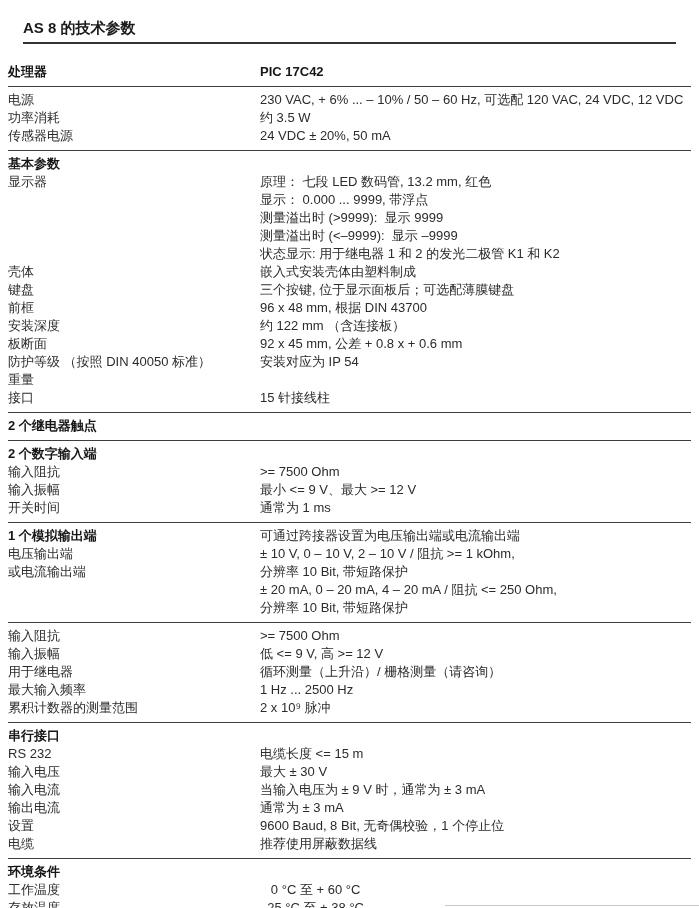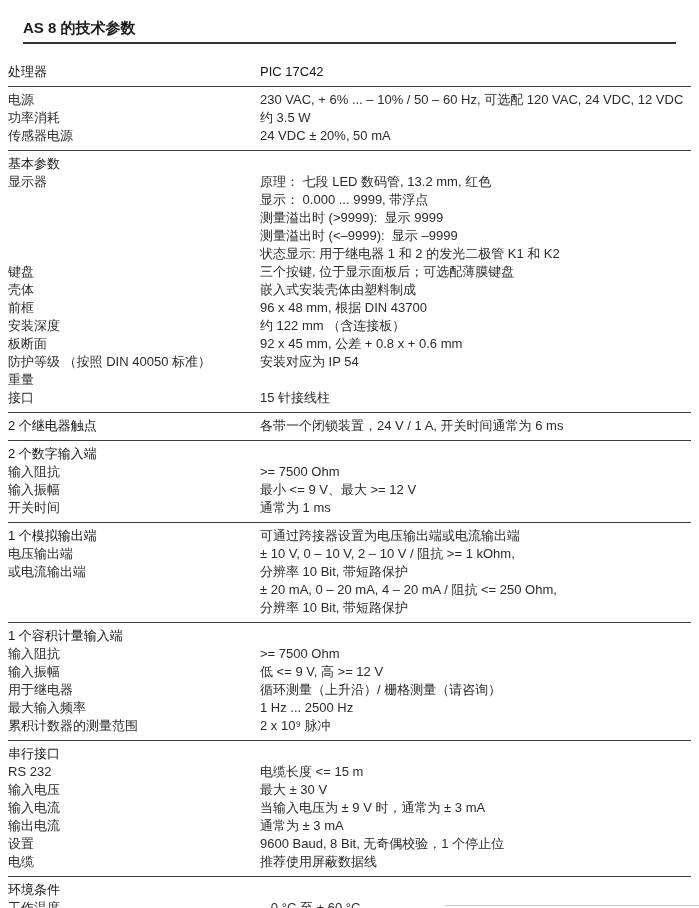--- a/index.html
+++ b/index.html
@@ -44,21 +44,21 @@
   .row { display: flex; }
   .lbl {
     flex: 0 0 252px;
     white-space: pre-wrap;
   }
   .val {
     flex: 1;
     white-space: pre-wrap;
   }
   .b {
-    font-weight: normal;
+    font-weight: bold;
     color: #161616;
   }
   .bottom-artifact {
     position: absolute;
     bottom: 2px;
     left: 445px;
     right: 0;
     border-top: 1px solid #c9c9c9;
   }
 </style>
@@ -107,28 +107,28 @@
         </div>
         <div class="row">
           <div class="lbl"></div>
           <div class="val">测量溢出时 (&lt;–9999):  显示 –9999</div>
         </div>
         <div class="row">
           <div class="lbl"></div>
           <div class="val">状态显示: 用于继电器 1 和 2 的发光二极管 K1 和 K2</div>
         </div>
         <div class="row">
+          <div class="lbl">壳体</div>
+          <div class="val">嵌入式安装壳体由塑料制成</div>
+        </div>
+        <div class="row">
           <div class="lbl">键盘</div>
           <div class="val">三个按键, 位于显示面板后；可选配薄膜键盘</div>
         </div>
         <div class="row">
-          <div class="lbl">壳体</div>
-          <div class="val">嵌入式安装壳体由塑料制成</div>
-        </div>
-        <div class="row">
           <div class="lbl">前框</div>
           <div class="val">96 x 48 mm, 根据 DIN 43700</div>
         </div>
         <div class="row">
           <div class="lbl">安装深度</div>
           <div class="val">约 122 mm （含连接板）</div>
         </div>
         <div class="row">
           <div class="lbl">板断面</div>
           <div class="val">92 x 45 mm, 公差 + 0.8 x + 0.6 mm</div>
@@ -141,21 +141,20 @@
           <div class="lbl">重量</div>
         </div>
         <div class="row">
           <div class="lbl">接口</div>
           <div class="val">15 针接线柱</div>
         </div>
       </section>
       <section class="section">
         <div class="row">
           <div class="lbl b">2 个继电器触点</div>
-          <div class="val">各带一个闭锁装置，24 V / 1 A, 开关时间通常为 6 ms</div>
         </div>
       </section>
       <section class="section">
         <div class="row">
           <div class="lbl b">2 个数字输入端</div>
           <div class="val"></div>
         </div>
         <div class="row">
           <div class="lbl">输入阻抗</div>
           <div class="val">&gt;= 7500 Ohm</div>
@@ -185,24 +184,20 @@
         <div class="row">
           <div class="lbl"></div>
           <div class="val">± 20 mA, 0 – 20 mA, 4 – 20 mA / 阻抗 &lt;= 250 Ohm,</div>
         </div>
         <div class="row">
           <div class="lbl"></div>
           <div class="val">分辨率 10 Bit, 带短路保护</div>
         </div>
       </section>
       <section class="section">
-        <div class="row">
-          <div class="lbl b">1 个容积计量输入端</div>
-          <div class="val"></div>
-        </div>
         <div class="row">
           <div class="lbl">输入阻抗</div>
           <div class="val">&gt;= 7500 Ohm</div>
         </div>
         <div class="row">
           <div class="lbl">输入振幅</div>
           <div class="val">低 &lt;= 9 V, 高 &gt;= 12 V</div>
         </div>
         <div class="row">
           <div class="lbl">用于继电器</div>

